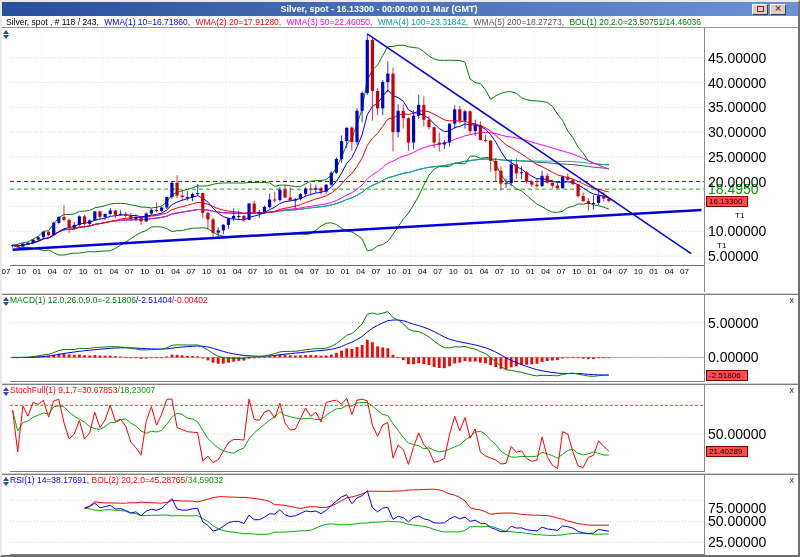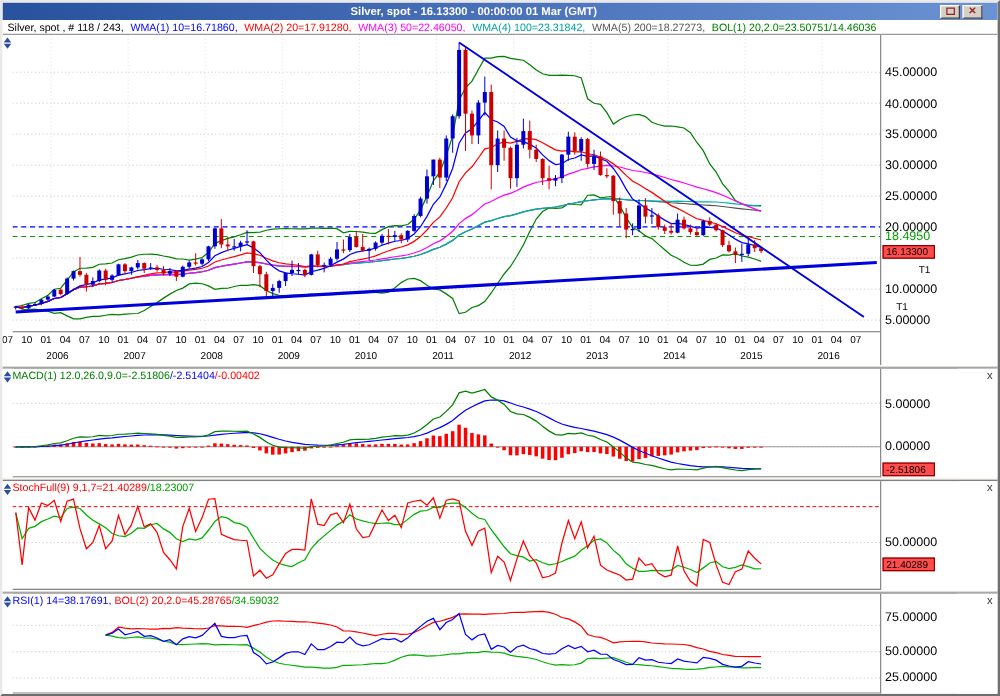--- a/index.html
+++ b/index.html
@@ -28,21 +28,21 @@
             border-bottom:4px solid #2b4ea2; margin:0 auto 1px auto; }
   .tri-down { width:0; height:0; border-left:3px solid transparent; border-right:3px solid transparent;
               border-top:4px solid #2b4ea2; margin:0 auto; }
   .plot { position:absolute; left:8px; top:0; width:694px; background:#fff; }
   #main-plot { height:238px; }
   .ind .plot { top:11px; }
   #macd-plot, #stoch-plot { height:76px; }
   #rsi-plot { height:69px; }
   .axis { position:absolute; left:702px; top:0; width:62px; height:100%;
           border-left:1px solid #8a8a8a; font-size:8px; }
-  .axis-label { position:absolute; left:3px; line-height:9px; font-size:10px; color:#000; white-space:nowrap; }
+  .axis-label { position:absolute; left:3px; line-height:9px; font-size:14px; color:#000; white-space:nowrap; }
   .axis-label.green { color:#00a000; }
   .badge { position:absolute; left:1px; min-width:42px; padding:0 2px; height:11px; line-height:10px;
            font-size:8px; background:#ff4d4d; border:1px solid #8d0000; color:#000; z-index:3; white-space:nowrap; }
   .badge.blue { background:#fff; border:1px solid #0000cc; color:#0000cc; }
   .t1 { position:absolute; font-size:8px; color:#000; }
   #t1a { top:183px; left:30px; }
   #t1b { top:213px; left:12px; }
   .xmonths { position:absolute; left:4px; top:238px; width:694px; height:13px; }
   .xyears  { position:absolute; left:8px; top:251px; width:694px; height:13px; }
   .xlab { position:absolute; top:1px; width:14px; text-align:center; font-size:8px; color:#000; }
@@ -413,33 +413,20 @@
         <div class="xlab" style="left: 548.2px;">07</div>
         <div class="xlab" style="left: 563.622px;">10</div>
         <div class="xlab" style="left: 579.044px;">01</div>
         <div class="xlab" style="left: 594.467px;">04</div>
         <div class="xlab" style="left: 609.889px;">07</div>
         <div class="xlab" style="left: 625.311px;">10</div>
         <div class="xlab" style="left: 640.733px;">01</div>
         <div class="xlab" style="left: 656.156px;">04</div>
         <div class="xlab" style="left: 671.578px;">07</div>
       </div>
-    <div class="xyears" id="x-years">
-        <div class="xlab" style="width: 26px; left: 22.9852px;">2006</div>
-        <div class="xlab" style="width: 26px; left: 84.6741px;">2007</div>
-        <div class="xlab" style="width: 26px; left: 146.363px;">2008</div>
-        <div class="xlab" style="width: 26px; left: 208.052px;">2009</div>
-        <div class="xlab" style="width: 26px; left: 269.741px;">2010</div>
-        <div class="xlab" style="width: 26px; left: 331.43px;">2011</div>
-        <div class="xlab" style="width: 26px; left: 393.119px;">2012</div>
-        <div class="xlab" style="width: 26px; left: 454.807px;">2013</div>
-        <div class="xlab" style="width: 26px; left: 516.496px;">2014</div>
-        <div class="xlab" style="width: 26px; left: 578.185px;">2015</div>
-        <div class="xlab" style="width: 26px; left: 639.874px;">2016</div>
-      </div>
   </div>
 
   <div class="splitter"></div>
 
   <div class="panel ind" id="macd-panel">
     <div class="gutter">
       <div class="collapse">
         <div class="tri-up"></div>
         <div class="tri-down"></div>
       </div>
@@ -587,21 +574,21 @@
   <div class="splitter"></div>
 
   <div class="panel ind" id="stoch-panel">
     <div class="gutter">
       <div class="collapse">
         <div class="tri-up"></div>
         <div class="tri-down"></div>
       </div>
     </div>
     <div class="ihdr">
-      <span style="color: rgb(255, 0, 0);">StochFull(9) 9,1,7=21.40289</span><span style="color: rgb(0, 160, 0);">/18.23007</span>
+      <span style="color: rgb(255, 0, 0);">StochFull(1) 9,1,7=30.67853</span><span style="color: rgb(0, 160, 0);">/18.23007</span>
     </div>
     <div class="plot" id="stoch-plot">
         <svg width="694" height="76" viewBox="0 0 694 76">
           <line x1="0" y1="38" x2="694" y2="38" stroke="#c9c9c9" stroke-width="0.7" stroke-dasharray="1,2"></line>
           <line x1="0" y1="9.32075471698113" x2="694" y2="9.32075471698113" stroke="#ff0000" stroke-width="0.8" stroke-dasharray="3,2"></line>
           <polyline points="2.6,14.1 7.7,35.0 12.9,26.7 18.0,25.1 23.1,21.3 28.3,19.2 33.4,17.0 38.6,18.0 43.7,10.8 48.8,9.8 54.0,10.8 59.1,16.0 64.3,20.2 69.4,23.1 74.5,26.2 79.7,30.8 84.8,32.6 90.0,33.3 95.1,30.6 100.2,26.4 105.4,26.6 110.5,23.8 115.7,22.8 120.8,27.1 125.9,29.9 131.1,35.0 136.2,37.3 141.4,35.1 146.5,36.0 151.7,34.3 156.8,28.2 161.9,21.2 167.1,17.3 172.2,18.5 177.4,22.1 182.5,23.1 187.6,25.7 192.8,34.5 197.9,42.7 203.1,47.7 208.2,52.0 213.3,54.8 218.5,56.3 223.6,57.2 228.8,54.2 233.9,51.9 239.0,42.8 244.2,37.0 249.3,32.7 254.5,28.3 259.6,24.1 264.7,21.0 269.9,15.8 275.0,19.2 280.2,20.7 285.3,22.0 290.5,22.9 295.6,22.6 300.7,22.3 305.9,23.6 311.0,23.5 316.2,19.5 321.3,15.5 326.4,12.9 331.6,12.4 336.7,9.7 341.9,10.1 347.0,7.0 352.1,6.5 357.3,6.5 362.4,10.0 367.6,14.6 372.7,18.4 377.8,19.6 383.0,27.8 388.1,34.4 393.3,41.4 398.4,47.0 403.5,48.5 408.7,49.7 413.8,52.8 419.0,51.8 424.1,54.2 429.3,55.9 434.4,55.0 439.5,53.2 444.7,50.9 449.8,48.9 455.0,44.2 460.1,40.7 465.2,36.2 470.4,35.2 475.5,38.3 480.7,44.3 485.8,48.4 490.9,55.1 496.1,58.6 501.2,61.1 506.4,61.1 511.5,60.4 516.6,60.5 521.8,60.7 526.9,60.1 532.1,56.3 537.2,57.8 542.3,59.6 547.5,62.1 552.6,58.3 557.8,54.4 562.9,53.2 568.1,57.4 573.2,58.9 578.3,57.9 583.5,56.0 588.6,57.3 593.8,59.1 598.9,59.0" fill="none" stroke="#00b000" stroke-width="1"></polyline>
           <polyline points="2.6,14.1 7.7,55.9 12.9,10.1 18.0,20.1 23.1,6.4 28.3,8.4 33.4,4.3 38.6,21.1 43.7,4.9 48.8,3.3 54.0,26.9 59.1,43.0 64.3,38.0 69.4,24.4 74.5,43.0 79.7,36.8 84.8,16.3 90.0,31.6 95.1,23.9 100.2,9.2 105.4,25.5 110.5,23.1 115.7,30.1 120.8,46.0 125.9,51.8 131.1,59.1 136.2,25.3 141.4,10.6 146.5,29.2 151.7,18.1 156.8,3.4 161.9,3.0 167.1,31.5 172.2,33.7 177.4,35.7 182.5,36.2 187.6,36.6 192.8,64.8 197.9,60.2 203.1,66.6 208.2,63.8 213.3,55.1 218.5,46.7 223.6,43.5 228.8,43.5 233.9,44.1 239.0,3.1 244.2,23.3 249.3,24.4 254.5,15.9 259.6,14.3 264.7,22.1 269.9,7.3 275.0,27.0 280.2,34.0 285.3,33.2 290.5,22.5 295.6,12.0 300.7,20.4 305.9,16.2 311.0,26.1 316.2,6.4 321.3,5.0 326.4,4.2 331.6,8.2 336.7,2.2 341.9,18.5 347.0,4.2 352.1,3.2 357.3,4.8 362.4,29.1 367.6,40.3 372.7,28.9 377.8,26.6 383.0,62.1 388.1,49.0 393.3,53.6 398.4,68.4 403.5,51.3 408.7,36.8 413.8,48.6 419.0,54.5 424.1,66.2 429.3,65.0 434.4,62.5 439.5,38.6 444.7,20.4 449.8,34.9 455.0,21.5 460.1,42.2 465.2,33.0 470.4,56.1 475.5,60.0 480.7,62.1 485.8,64.0 490.9,68.0 496.1,67.3 501.2,50.4 506.4,56.3 511.5,54.9 516.6,62.4 521.8,65.4 526.9,64.1 532.1,40.8 537.2,60.7 542.3,69.0 547.5,72.7 552.6,35.6 557.8,38.0 562.9,55.9 568.1,69.9 573.2,71.6 578.3,61.4 583.5,59.3 588.6,44.8 593.8,50.6 598.9,55.1" fill="none" stroke="#ff0000" stroke-width="1"></polyline>
           <line x1="0" y1="75.5" x2="694" y2="75.5" stroke="#808080" stroke-width="1"></line>
         </svg>
       </div>
@@ -632,21 +619,21 @@
           <line x1="0" y1="35.34146341463415" x2="694" y2="35.34146341463415" stroke="#c9c9c9" stroke-width="0.7" stroke-dasharray="1,2"></line>
           <line x1="0" y1="56.37804878048781" x2="694" y2="56.37804878048781" stroke="#c9c9c9" stroke-width="0.7" stroke-dasharray="1,2"></line>
           <polyline points="74.5,22.1 79.7,19.9 84.8,15.8 90.0,16.5 95.1,17.0 100.2,16.9 105.4,17.0 110.5,17.2 115.7,17.2 120.8,16.7 125.9,16.8 131.1,16.1 136.2,16.5 141.4,16.7 146.5,17.0 151.7,17.1 156.8,16.4 161.9,14.5 167.1,14.7 172.2,15.0 177.4,15.0 182.5,15.2 187.6,15.9 192.8,14.5 197.9,13.2 203.1,11.7 208.2,10.8 213.3,10.7 218.5,11.0 223.6,11.1 228.8,11.4 233.9,11.4 239.0,11.8 244.2,12.5 249.3,13.1 254.5,14.0 259.6,15.6 264.7,18.7 269.9,18.8 275.0,19.5 280.2,20.4 285.3,21.5 290.5,22.5 295.6,21.4 300.7,20.7 305.9,20.8 311.0,21.5 316.2,21.4 321.3,20.0 326.4,17.6 331.6,14.6 336.7,11.9 341.9,11.0 347.0,9.5 352.1,7.9 357.3,5.3 362.4,5.2 367.6,5.3 372.7,5.3 377.8,5.4 383.0,5.1 388.1,5.0 393.3,4.8 398.4,4.0 403.5,3.8 408.7,3.8 413.8,3.5 419.0,3.3 424.1,3.2 429.3,3.9 434.4,5.4 439.5,8.0 444.7,9.1 449.8,11.5 455.0,14.9 460.1,21.6 465.2,23.2 470.4,23.9 475.5,25.8 480.7,28.3 485.8,27.5 490.9,27.2 496.1,27.0 501.2,27.0 506.4,27.5 511.5,28.4 516.6,28.8 521.8,29.1 526.9,29.2 532.1,29.4 537.2,29.6 542.3,30.5 547.5,32.1 552.6,33.2 557.8,35.1 562.9,36.1 568.1,37.6 573.2,38.3 578.3,39.1 583.5,39.2 588.6,39.2 593.8,39.2 598.9,39.2" fill="none" stroke="#ff0000" stroke-width="1"></polyline>
           <polyline points="74.5,22.1 79.7,22.9 84.8,24.1 90.0,24.4 95.1,24.0 100.2,23.6 105.4,24.3 110.5,24.5 115.7,25.3 120.8,27.0 125.9,27.7 131.1,29.5 136.2,29.6 141.4,29.4 146.5,29.2 151.7,29.0 156.8,29.1 161.9,29.9 167.1,29.7 172.2,29.7 177.4,29.8 182.5,29.9 187.6,29.7 192.8,32.5 197.9,35.6 203.1,39.8 208.2,42.8 213.3,44.6 218.5,45.6 223.6,46.2 228.8,46.9 233.9,47.7 239.0,47.7 244.2,48.1 249.3,48.4 254.5,48.4 259.6,47.9 264.7,46.2 269.9,46.2 275.0,46.0 280.2,45.8 285.3,45.3 290.5,44.8 295.6,44.8 300.7,44.2 305.9,42.1 311.0,39.8 316.2,38.3 321.3,37.9 326.4,38.3 331.6,38.9 336.7,38.7 341.9,38.4 347.0,37.7 352.1,37.0 357.3,37.0 362.4,36.3 367.6,36.1 372.7,35.9 377.8,35.1 383.0,35.7 388.1,35.8 393.3,36.5 398.4,38.3 403.5,39.1 408.7,39.7 413.8,40.4 419.0,41.6 424.1,43.4 429.3,45.0 434.4,46.0 439.5,45.8 444.7,46.0 449.8,45.8 455.0,44.5 460.1,40.8 465.2,40.5 470.4,40.9 475.5,40.5 480.7,40.1 485.8,41.9 490.9,43.8 496.1,45.4 501.2,45.7 506.4,46.3 511.5,46.6 516.6,47.3 521.8,48.0 526.9,48.7 532.1,48.9 537.2,49.3 542.3,49.5 547.5,49.3 552.6,48.9 557.8,47.9 562.9,47.6 568.1,47.2 573.2,47.5 578.3,47.7 583.5,48.2 588.6,48.2 593.8,48.0 598.9,48.0" fill="none" stroke="#00b000" stroke-width="1"></polyline>
           <polyline points="74.5,22.1 79.7,20.6 84.8,17.2 90.0,21.8 95.1,20.6 100.2,19.2 105.4,23.0 110.5,22.6 115.7,24.4 120.8,27.0 125.9,25.8 131.1,29.8 136.2,25.1 141.4,23.3 146.5,24.2 151.7,22.3 156.8,17.5 161.9,12.7 167.1,23.1 172.2,24.1 177.4,24.1 182.5,22.8 187.6,22.4 192.8,36.0 197.9,39.3 203.1,45.1 208.2,43.6 213.3,40.3 218.5,36.7 223.6,35.4 228.8,35.4 233.9,37.6 239.0,29.1 244.2,33.7 249.3,33.7 254.5,31.2 259.6,27.8 264.7,28.1 269.9,23.7 275.0,28.8 280.2,30.6 285.3,29.8 290.5,27.4 295.6,25.0 300.7,25.7 305.9,25.0 311.0,27.7 316.2,24.3 321.3,19.4 326.4,15.1 331.6,11.0 336.7,8.7 341.9,17.7 347.0,12.0 352.1,9.6 357.3,4.9 362.4,21.6 367.6,25.9 372.7,22.2 377.8,21.2 383.0,33.4 388.1,30.3 393.3,31.6 398.4,35.8 403.5,31.6 408.7,30.1 413.8,32.8 419.0,34.1 424.1,36.8 429.3,37.2 434.4,36.8 439.5,33.0 444.7,30.4 449.8,32.9 455.0,31.1 460.1,35.4 465.2,34.2 470.4,37.3 475.5,37.4 480.7,41.6 485.8,43.4 490.9,45.7 496.1,45.6 501.2,40.2 506.4,42.1 511.5,41.8 516.6,43.8 521.8,44.4 526.9,44.8 532.1,41.1 537.2,42.9 542.3,43.6 547.5,44.3 552.6,39.9 557.8,40.7 562.9,42.1 568.1,45.5 573.2,46.8 578.3,47.6 583.5,47.1 588.6,43.4 593.8,44.4 598.9,45.2" fill="none" stroke="#0000ff" stroke-width="1"></polyline>
           <line x1="0" y1="68.5" x2="694" y2="68.5" stroke="#808080" stroke-width="1"></line>
         </svg>
       </div>
     <div class="axis" id="rsi-axis">
       <div class="badge blue" id="rsi-badge" style="top: 58px; margin-top: 48px;">38.17691</div>
-    <div class="axis-label" style="top: 15px;">75.00000</div>
+    <div class="axis-label" style="top: 29px;">75.00000</div>
         <div class="axis-label" style="top: 42.3415px;">50.00000</div>
         <div class="axis-label" style="top: 63.378px;">25.00000</div>
       </div>
     <div class="rstrip">
       <span class="panel-x">x</span>
     </div>
   </div>
 
 </div>
 

